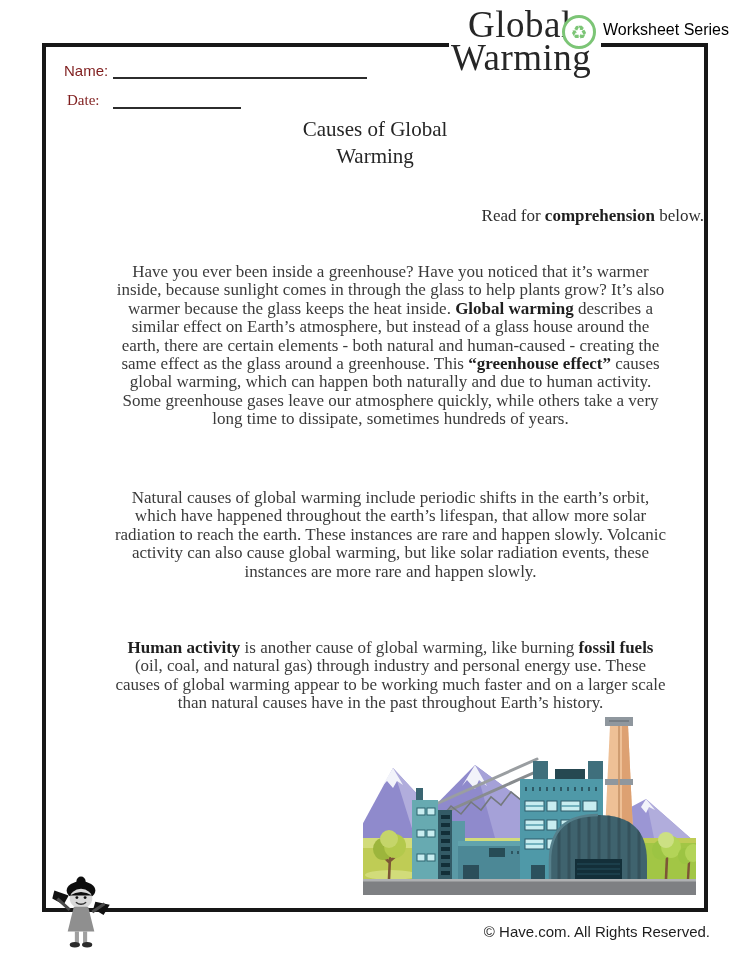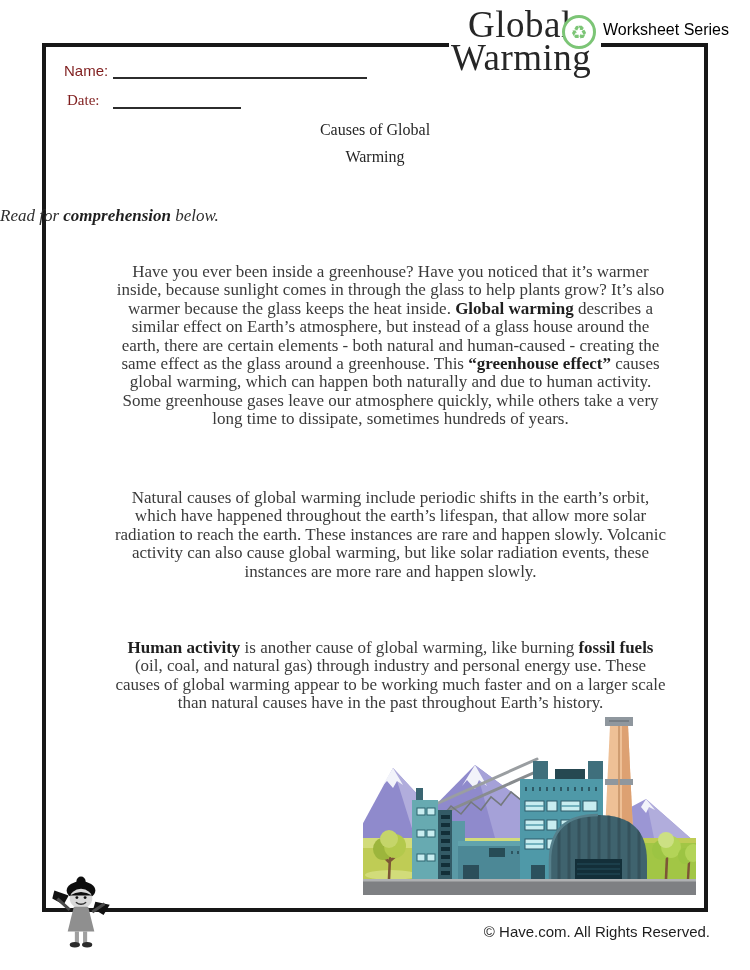--- a/index.html
+++ b/index.html
@@ -23,22 +23,22 @@
   .logo-series{position:absolute;left:603px;top:21px;font-family:"Liberation Sans",sans-serif;font-size:16px;color:#000000;}
   
   .field-label{position:absolute;font-family:"Liberation Sans",sans-serif;font-size:15px;color:#7f1d1d;}
   .name-label{left:64px;top:62px;}
   .date-label{left:67px;top:92px;font-family:Liberation Serif, serif;}
   .write-line{position:absolute;border-bottom:2px solid #2c2c2c;height:0;}
   .name-line{left:113px;top:77px;width:254px;}
   .date-line{left:113px;top:107px;width:128px;}
   
   .page-title{position:absolute;left:0;top:116px;width:750px;text-align:center;
-    font-size:16px;line-height:27px;color:#262626;}
-  .instruction{position:absolute;left:0;top:206px;width:704px;text-align:left;font-size:17px;color:#2e2e2e;font-style:italic;}
+    font-size:21px;line-height:27px;color:#262626;}
+  .instruction{position:absolute;left:0;top:206px;width:704px;text-align:right;font-size:17px;color:#2e2e2e;}
   
   .para{position:absolute;left:112px;width:557px;font-size:17px;line-height:18.4px;color:#3b3b3b;text-align:center;}
   .para b,.instruction b{color:#1f1f1f;}
   .para-1{top:263px;}
   .para-2{top:489px;}
   .para-3{top:611px;margin-top:28px;}
   
   .copyright{position:absolute;top:923px;right:40px;font-family:"Liberation Sans",sans-serif;font-size:15px;color:#1d1d1d;}
   
   .factory{position:absolute;left:363px;top:709px;width:333px;height:187px;}

